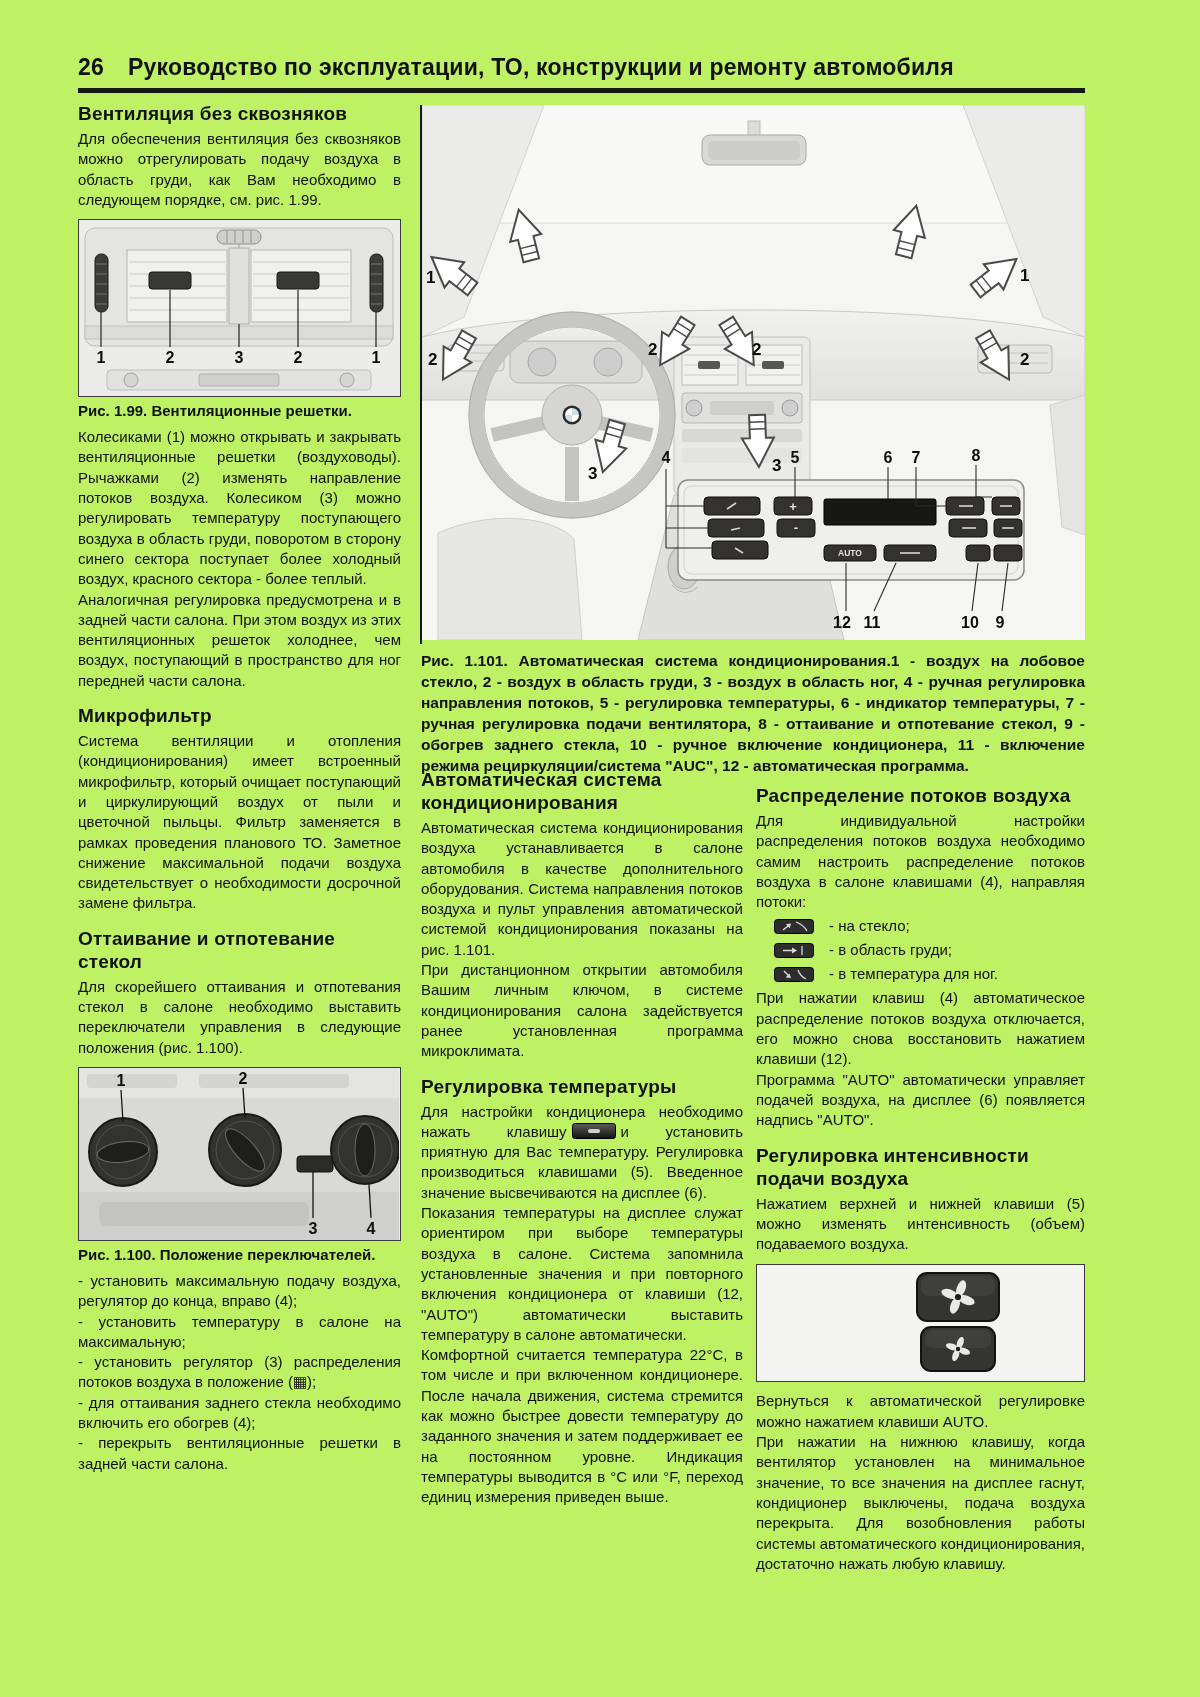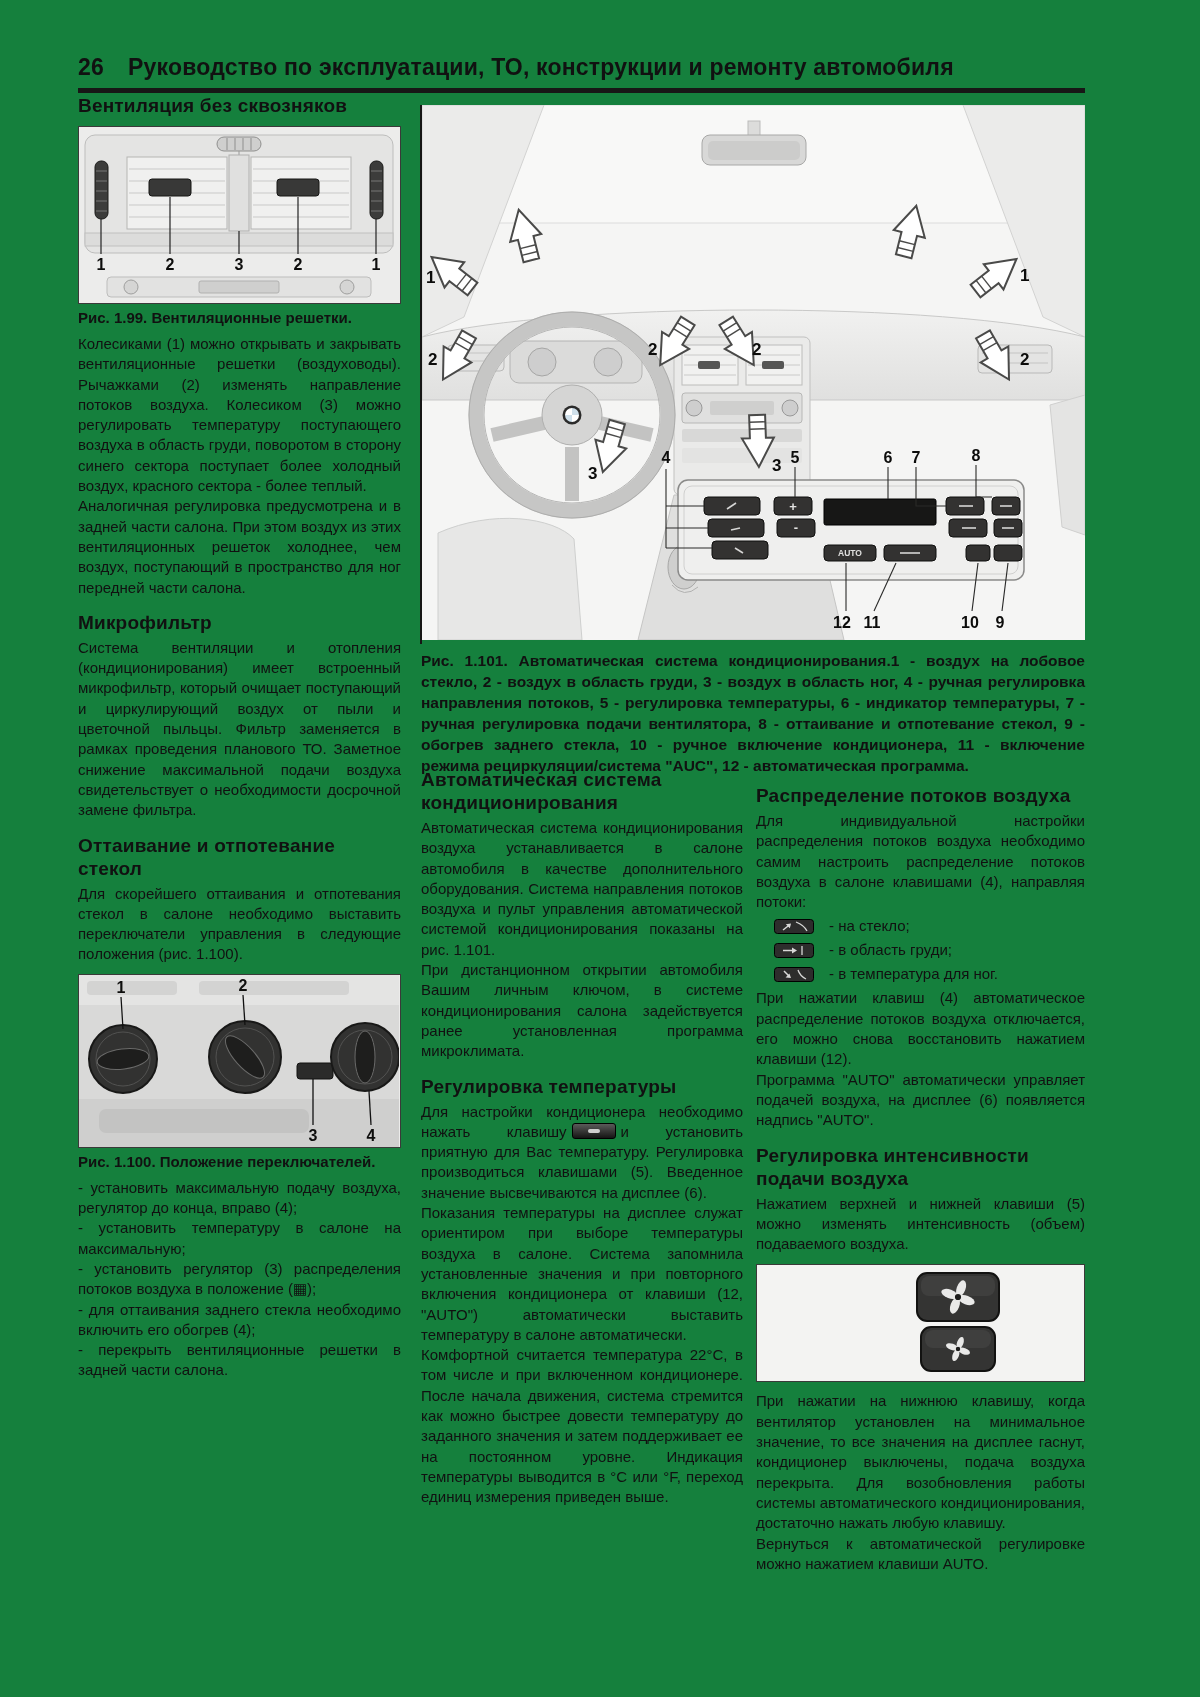--- a/index.html
+++ b/index.html
@@ -1,25 +1,25 @@
 <!DOCTYPE html>
 <html><head>
 <meta charset="utf-8">
 <style>
   html,body { margin:0; padding:0; background:#ffffff; }
-  .page { position:relative; width:1200px; height:1697px; background:#15803d; color:#111;
+  .page { position:relative; width:1200px; height:1697px; background:#bef264; color:#111;
           font-family:"Liberation Sans","DejaVu Sans",sans-serif; overflow:hidden; }
 
   
   .hdr { position:absolute; left:78px; top:54px; width:1007px; }
   .hdr-row { display:flex; gap:24px; align-items:baseline; font-weight:700; font-size:23px; letter-spacing:0.2px; }
   .hdr-rule { margin-top:7px; height:5px; background:#171716; }
 
   
-  .col-left  { position:absolute; left:78px;  top:94px; width:323px; }
+  .col-left  { position:absolute; left:78px;  top:102px; width:323px; }
   .fig101wrap{ position:absolute; left:420px; top:105px; width:665px; border-left:2px solid #161615; }
   .cap101    { position:absolute; left:421px; top:650px; width:664px; font-weight:700;
                font-size:15.5px; line-height:21px; text-align:justify; }
   .col-mid   { position:absolute; left:421px; top:768px; width:322px; }
   .col-right { position:absolute; left:756px; top:784px; width:329px; }
 
   .h  { font-weight:700; font-size:19px; line-height:23px; margin:13px 0 4px; letter-spacing:0.2px; }
   .h.first { margin-top:0; }
   p.t { margin:0; font-size:15px; line-height:20.3px; text-align:justify; }
   .figcap { font-weight:700; margin:3px 0 6px; font-size:15px; line-height:20px; text-align:justify; }
@@ -42,20 +42,21 @@
   <div class="hdr">
     <div class="hdr-row">
       <span>26</span>
       <span>Руководство по эксплуатации, ТО, конструкции и ремонту автомобиля</span>
     </div>
     <div class="hdr-rule"></div>
   </div>
 
   <div class="col-left">
     <div class="h first">Вентиляция без сквозняков</div>
+    <p class="t">Для обеспечения вентиляция без сквозняков можно отрегулировать подачу воздуха в область груди, как Вам необходимо в следующем порядке, см. рис. 1.99.</p>
 
     <div class="figbox">
       <svg width="320" height="176" viewBox="0 0 320 176">
         <rect width="320" height="176" fill="#ececeb"></rect>
         <rect x="6" y="8" width="308" height="118" rx="10" fill="#e4e4e3" stroke="#bdbdbc"></rect>
 
         <g>
           <rect x="138" y="10" width="44" height="14" rx="7" fill="#cfcfce" stroke="#8f8f8e"></rect>
           <line x1="148" y1="11" x2="148" y2="23" stroke="#8f8f8e"></line>
             <line x1="156" y1="11" x2="156" y2="23" stroke="#8f8f8e"></line>
@@ -429,17 +430,17 @@
               <ellipse cx="0" cy="-9" rx="4.4" ry="8.6" transform="rotate(90)"></ellipse>
               <ellipse cx="0" cy="-9" rx="4.4" ry="8.6" transform="rotate(180)"></ellipse>
               <ellipse cx="0" cy="-9" rx="4.4" ry="8.6" transform="rotate(270)"></ellipse>
             </g>
             <circle r="3.8" fill="#1d1d1c" stroke="#e9e9e8" stroke-width="1.4"></circle>
           </g>
         </g>
       </svg>
     </div>
 
+    <p class="t">Вернуться к автоматической регулировке можно нажатием клавиши AUTO.</p>
     <p class="t">При нажатии на нижнюю клавишу, когда вентилятор установлен на минимальное значение, то все значения на дисплее гаснут, кондиционер выключены, подача воздуха перекрыта. Для возобновления работы системы автоматического кондиционирования, достаточно нажать любую клавишу.</p>
-    <p class="t">Вернуться к автоматической регулировке можно нажатием клавиши AUTO.</p>
   </div>
 
 </div>
 
 </body></html>

